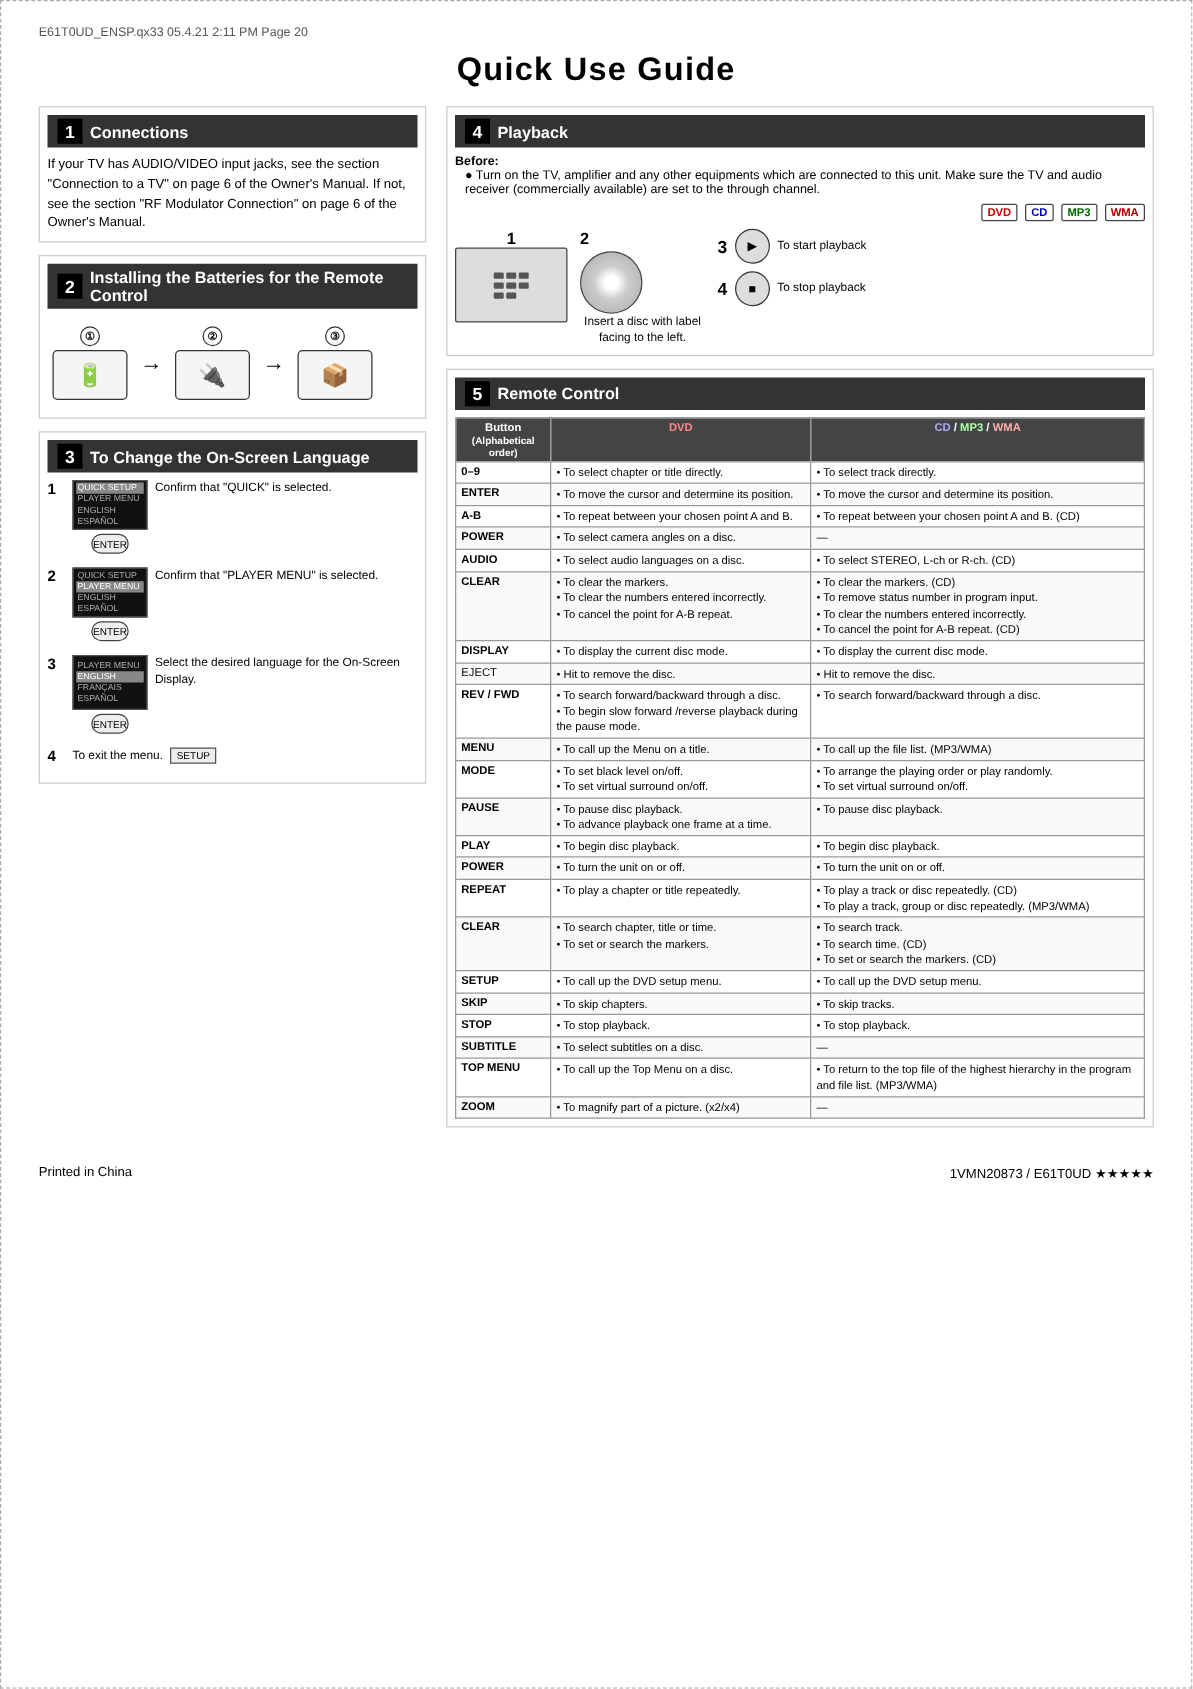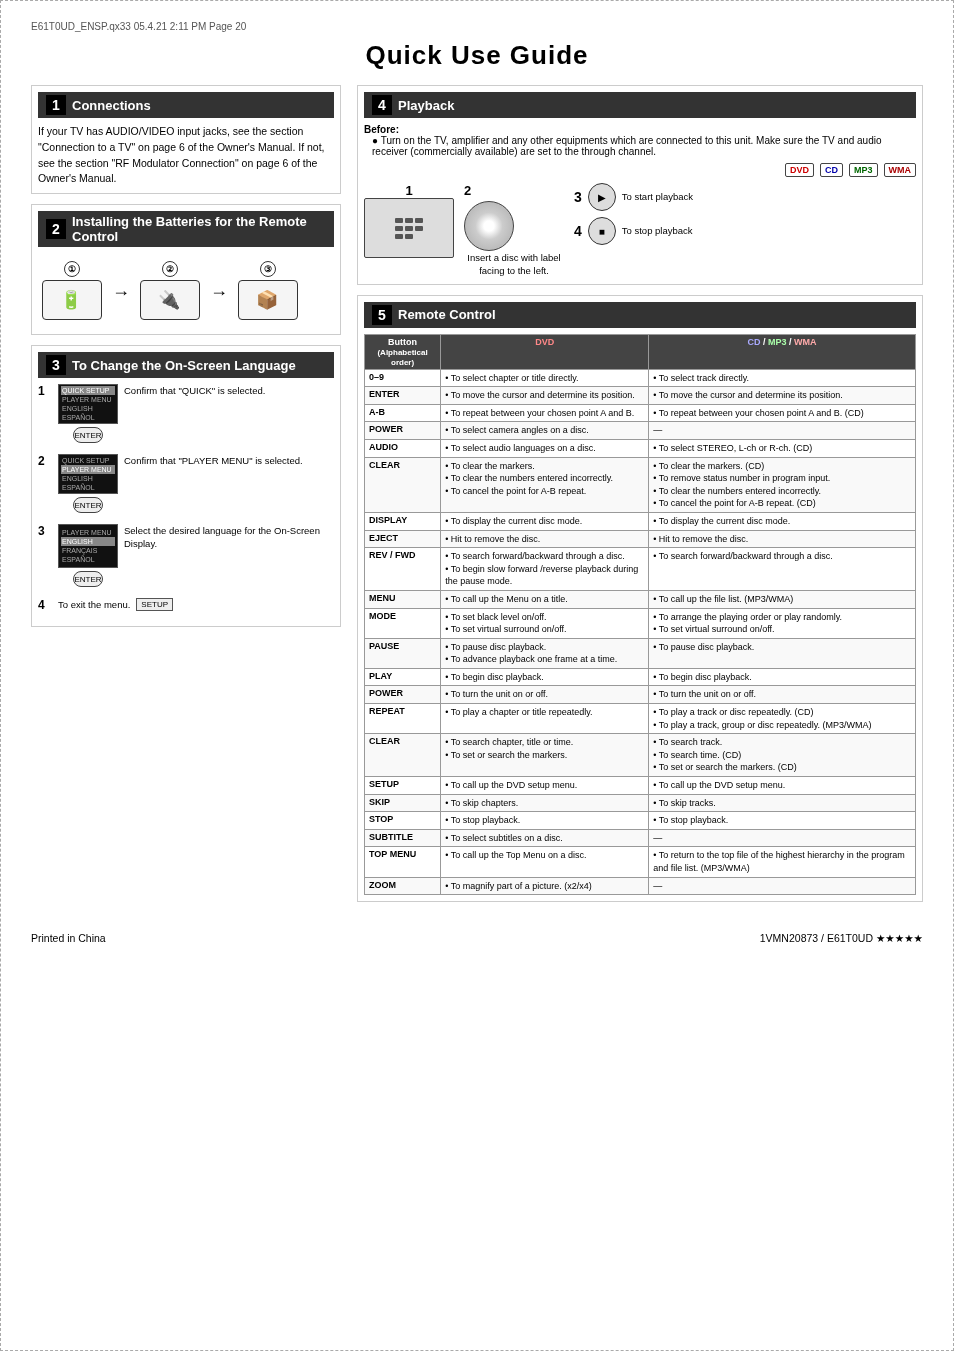--- a/index.html
+++ b/index.html
@@ -465,21 +465,21 @@
                 <td style="font-weight: bold; white-space: nowrap; min-width: 50px;">CLEAR</td>
                 <td style="font-size: 9px; line-height: 1.4;">• To clear the markers.<br>• To clear the numbers entered incorrectly.<br>• To cancel the point for A-B repeat.</td>
                 <td style="font-size: 9px; line-height: 1.4;">• To clear the markers. (CD)<br>• To remove status number in program input.<br>• To clear the numbers entered incorrectly.<br>• To cancel the point for A-B repeat. (CD)</td>
               </tr>
               <tr>
                 <td style="font-weight: bold; white-space: nowrap; min-width: 50px;">DISPLAY</td>
                 <td style="font-size: 9px; line-height: 1.4;">• To display the current disc mode.</td>
                 <td style="font-size: 9px; line-height: 1.4;">• To display the current disc mode.</td>
               </tr>
               <tr>
-                <td style="font-weight: bold; white-space: nowrap; min-width: 50px;">EJECT</td>
+                <td style="font-weight: normal; white-space: nowrap; min-width: 50px;">EJECT</td>
                 <td style="font-size: 9px; line-height: 1.4;">• Hit to remove the disc.</td>
                 <td style="font-size: 9px; line-height: 1.4;">• Hit to remove the disc.</td>
               </tr>
               <tr>
                 <td style="font-weight: bold; white-space: nowrap; min-width: 50px;">REV / FWD</td>
                 <td style="font-size: 9px; line-height: 1.4;">• To search forward/backward through a disc.<br>• To begin slow forward /reverse playback during the pause mode.</td>
                 <td style="font-size: 9px; line-height: 1.4;">• To search forward/backward through a disc.</td>
               </tr>
               <tr>
                 <td style="font-weight: bold; white-space: nowrap; min-width: 50px;">MENU</td>

